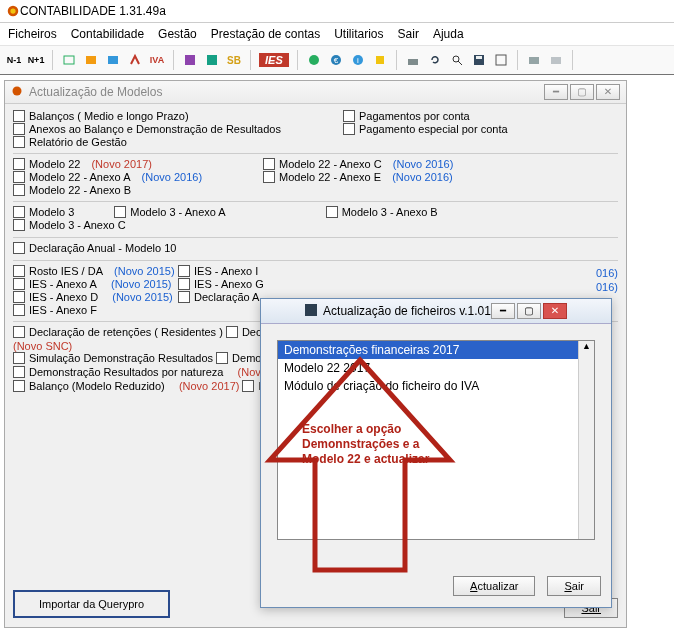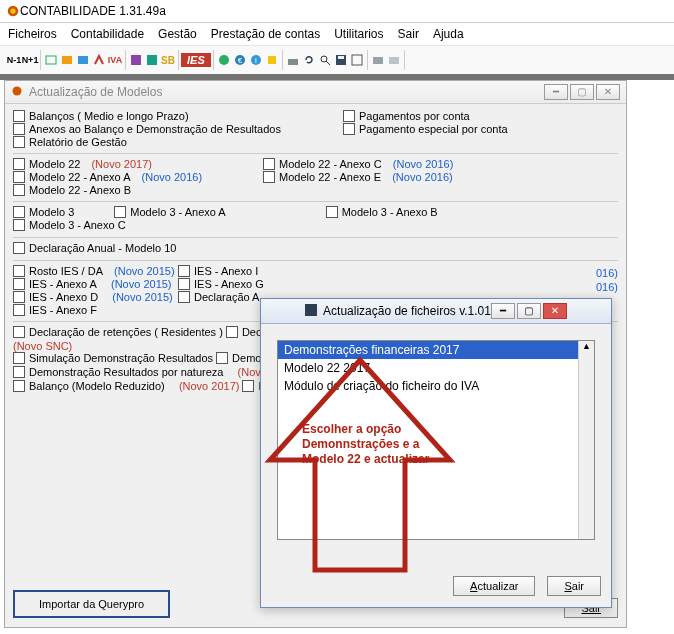--- a/index.html
+++ b/index.html
@@ -29,22 +29,23 @@
     display: flex;
     gap: 14px;
     padding: 4px 8px;
     border-bottom: 1px solid #e4e4e4;
     font-size: 12px;
   }
   .menubar span { cursor: default; }
   .toolbar {
     display: flex;
     align-items: center;
+    gap: 6px;
     padding: 4px 6px;
-    border-bottom: 6px solid #737373;
+    border-bottom: 1px solid #737373;
     background: #f9f9f9;
     font-size: 10px;
     flex-wrap: nowrap;
   }
   .toolbar .sep {
     width: 1px; height: 20px; background: #ccc; margin: 0 2px;
   }
   .toolbar .ticon {
     width: 16px; height: 16px; display: inline-flex;
     align-items: center; justify-content: center;

